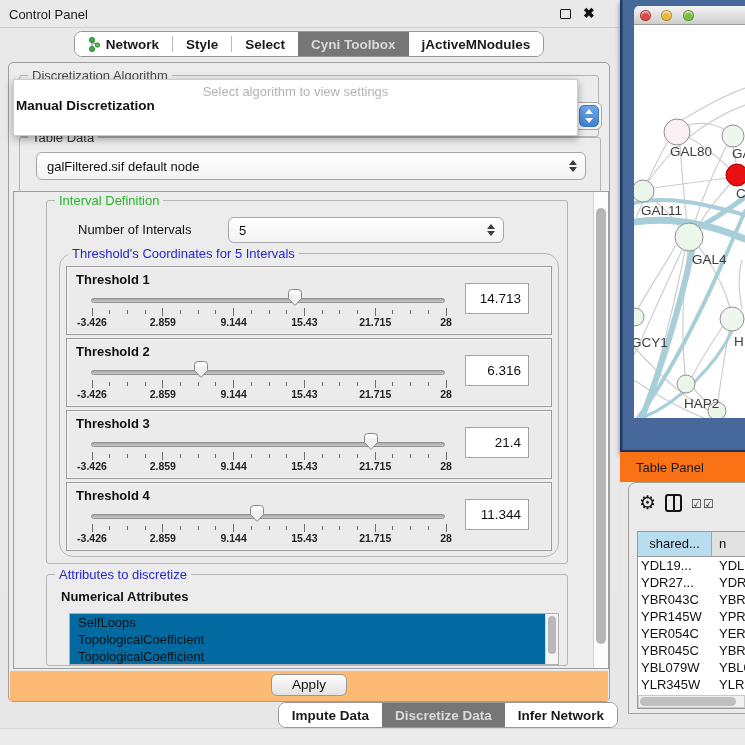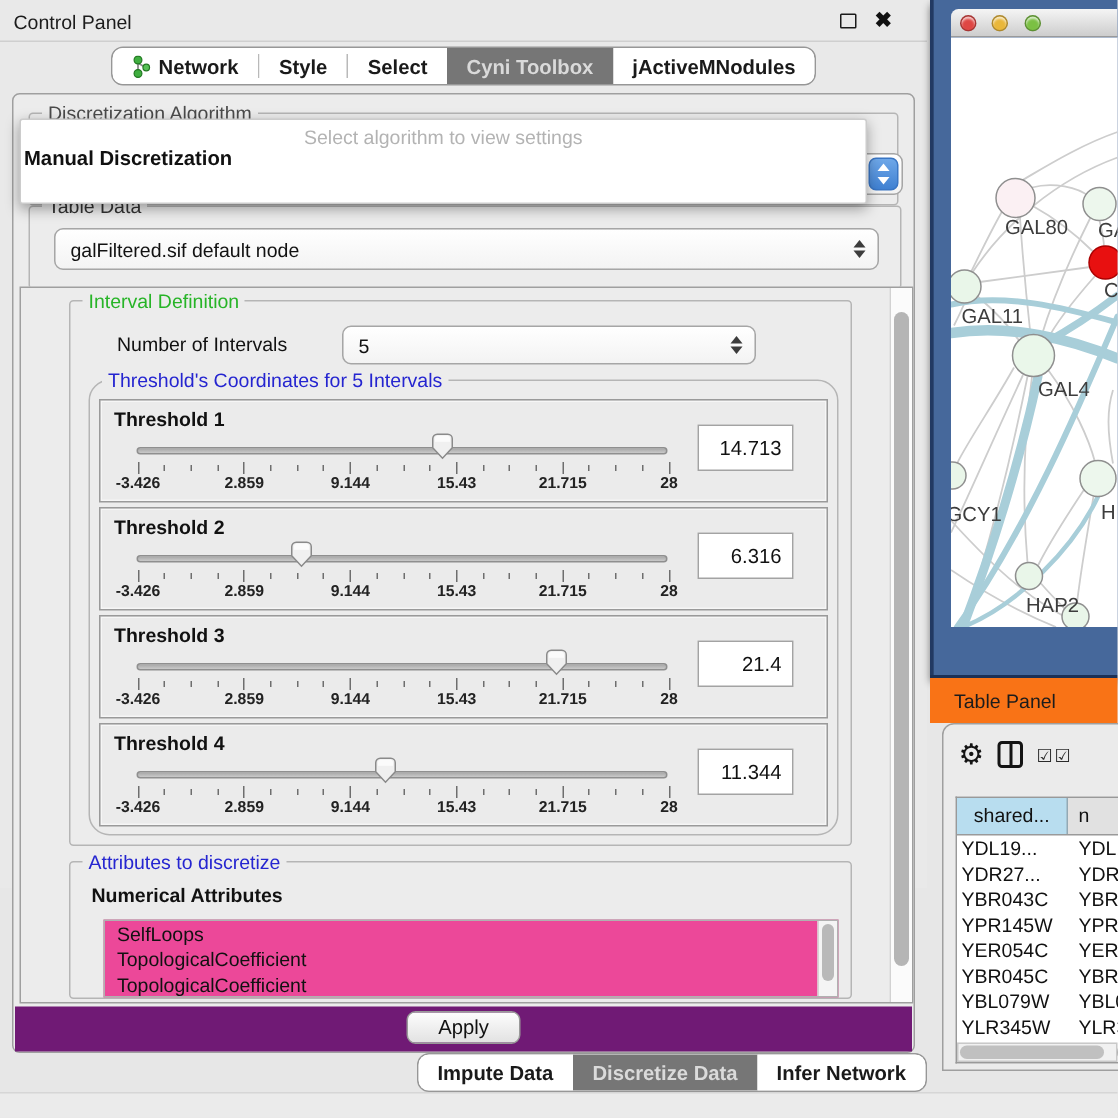--- a/index.html
+++ b/index.html
@@ -73,27 +73,27 @@
     background:linear-gradient(#a7a7a7,#c9c9c9); border:1px solid #8f8f8f; }
   .th-thumb { position:absolute; top:21px; width:16px; height:18px; }
   .tick { position:absolute; width:1px; background:#6e6e6e; top:41px; }
   .tick-label { position:absolute; top:49px; transform:translateX(-50%); font-size:10.5px; font-weight:bold; color:#222; }
   .th-value { position:absolute; left:398px; top:16px; width:64px; height:31px; background:#fff;
     border:1px solid #a3a3a3; font-size:13.5px; color:#111; line-height:29px; text-align:right; padding-right:7px; }
 
   
   #attr-group { left:32px; top:382px; width:522px; height:92px; }
   #attr-subtitle { position:absolute; left:14px; top:14px; font-size:13px; font-weight:bold; color:#111; }
-  #attr-list { position:absolute; left:22px; top:38px; width:490px; height:52px; background:#ec4899;
+  #attr-list { position:absolute; left:22px; top:38px; width:490px; height:52px; background:#0369a1;
     border:1px solid #b0b0b0; overflow:hidden; }
   .attr-item { font-size:13px; color:#111; line-height:17px; padding-left:8px; white-space:nowrap; }
   #attr-scrollbar { position:absolute; right:0; top:0; width:13px; height:50px; background:#f4f4f4; border-left:1px solid #d5d5d5; }
   #attr-thumb { position:absolute; left:2px; top:2px; width:8px; height:38px; background:#b9b9b9; border-radius:4px; }
 
-  #apply-bar { position:absolute; left:1px; top:608px; width:598px; height:30px; background:#701a75; display:flex; justify-content:center; }
+  #apply-bar { position:absolute; left:1px; top:608px; width:598px; height:30px; background:#fdba74; display:flex; justify-content:center; }
   #apply-btn { margin-top:3px; width:76px; height:22px; background:linear-gradient(#fdfdfd,#e2e2e2);
     border:1px solid #999; border-radius:6px; font-size:13.5px; color:#111; text-align:center; line-height:20px; }
 
   #bottom-strip { position:absolute; left:0; top:728px; width:745px; height:17px; background:#ebebeb; border-top:1px solid #d6d6d6; }
 
   
   #net-window { position:absolute; left:620px; top:0; width:125px; height:452px;
     background:linear-gradient(90deg,#223962 0,#223962 2px,#46689b 3px); box-shadow:0 3px 5px rgba(0,0,0,.45);
     border-bottom:2px solid #1c3055; }
   #net-titlebar { position:absolute; left:14px; top:6px; width:111px; height:19px;

